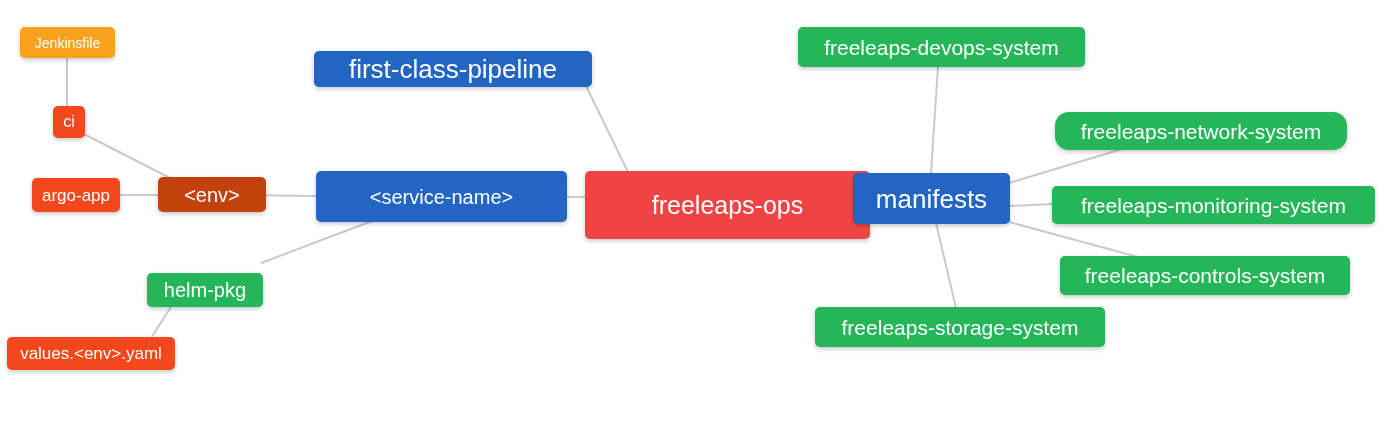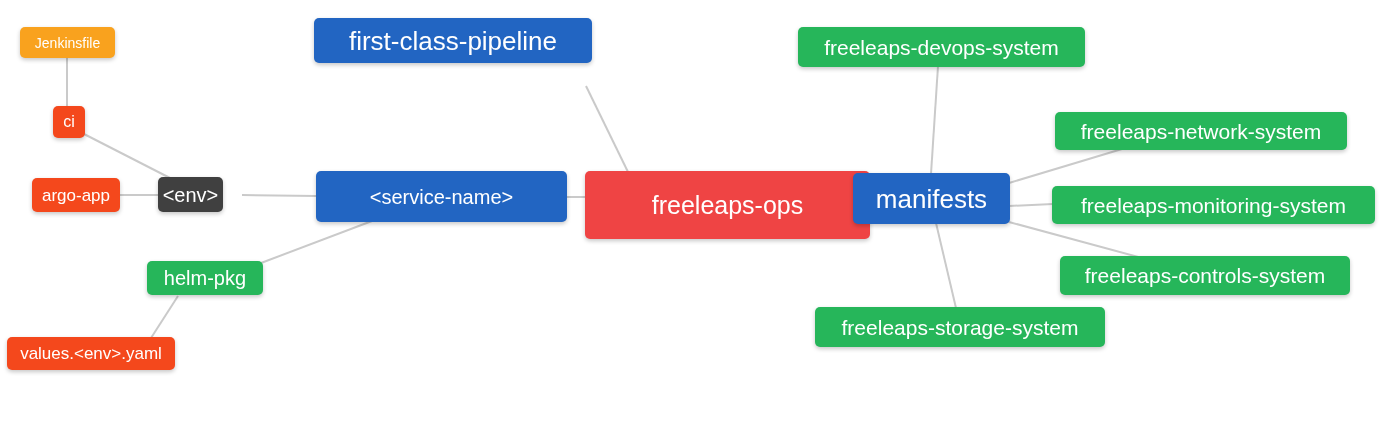--- a/index.html
+++ b/index.html
@@ -51,26 +51,26 @@
       <line x1="938" y1="66" x2="931" y2="174" stroke="#cacaca" stroke-width="2"></line>
       <line x1="1009" y1="183" x2="1122" y2="149" stroke="#cacaca" stroke-width="2"></line>
       <line x1="1009" y1="206" x2="1053" y2="204" stroke="#cacaca" stroke-width="2"></line>
       <line x1="1009" y1="222" x2="1142" y2="258" stroke="#cacaca" stroke-width="2"></line>
       <line x1="936" y1="223" x2="956" y2="308" stroke="#cacaca" stroke-width="2"></line>
     </svg>
   <div class="node-layer">
       <div class="node" style="left: 20px; top: 27px; width: 95px; height: 31px; font-size: 14px; background: rgb(249, 162, 30); color: rgb(255, 255, 255);">Jenkinsfile</div>
       <div class="node" style="left: 53px; top: 106px; width: 32px; height: 32px; font-size: 16px; background: rgb(244, 72, 28); color: rgb(255, 255, 255);">ci</div>
       <div class="node" style="left: 32px; top: 178px; width: 88px; height: 34px; font-size: 17px; background: rgb(244, 72, 28); color: rgb(255, 255, 255);">argo-app</div>
-      <div class="node" style="left: 158px; top: 177px; width: 65px; height: 35px; font-size: 20px; background: #404040; color: rgb(255, 255, 255);">&lt;env&gt;</div>
-      <div class="node" style="left: 147px; top: 261px; width: 116px; height: 34px; font-size: 20px; background: rgb(38, 182, 90); color: rgb(255, 255, 255);">helm-pkg</div>
+      <div class="node" style="left: 158px; top: 177px; width: 108px; height: 35px; font-size: 20px; background: #c2410c; color: rgb(255, 255, 255);">&lt;env&gt;</div>
+      <div class="node" style="left: 147px; top: 273px; width: 116px; height: 34px; font-size: 20px; background: rgb(38, 182, 90); color: rgb(255, 255, 255);">helm-pkg</div>
       <div class="node" style="left: 7px; top: 337px; width: 168px; height: 33px; font-size: 17px; background: rgb(244, 72, 28); color: rgb(255, 255, 255); text-align: right;">values.&lt;env&gt;.yaml</div>
-      <div class="node" style="left: 314px; top: 18px; width: 278px; height: 45px; font-size: 26px; background: rgb(34, 101, 194); color: rgb(255, 255, 255);">first-class-pipeline</div>
+      <div class="node" style="left: 314px; top: 51px; width: 278px; height: 36px; font-size: 26px; background: rgb(34, 101, 194); color: rgb(255, 255, 255);">first-class-pipeline</div>
       <div class="node" style="left: 316px; top: 171px; width: 251px; height: 51px; font-size: 20px; background: rgb(34, 101, 194); color: rgb(255, 255, 255);">&lt;service-name&gt;</div>
       <div class="node" style="left: 585px; top: 171px; width: 285px; height: 68px; font-size: 25px; background: #ef4444; color: rgb(255, 255, 255);">freeleaps-ops</div>
       <div class="node" style="left: 853px; top: 173px; width: 157px; height: 51px; font-size: 26px; background: rgb(34, 101, 194); color: rgb(255, 255, 255);">manifests</div>
       <div class="node" style="left: 798px; top: 27px; width: 287px; height: 40px; font-size: 21px; background: rgb(38, 182, 90); color: rgb(255, 255, 255);">freeleaps-devops-system</div>
-      <div class="node" style="left: 1055px; top: 112px; width: 292px; height: 38px; font-size: 21px; background: rgb(38, 182, 90); color: rgb(255, 255, 255);">freeleaps-network-system</div>
+      <div class="node" style="left: 1055px; top: 112px; width: 292px; height: 38px; font-size: 21px; background: rgb(38, 182, 90); color: rgb(255, 255, 255); border-radius: 14px;">freeleaps-network-system</div>
       <div class="node" style="left: 1052px; top: 186px; width: 323px; height: 38px; font-size: 21px; background: rgb(38, 182, 90); color: rgb(255, 255, 255); text-align: right;">freeleaps-monitoring-system</div>
       <div class="node" style="left: 1060px; top: 256px; width: 290px; height: 39px; font-size: 21px; background: rgb(38, 182, 90); color: rgb(255, 255, 255);">freeleaps-controls-system</div>
       <div class="node" style="left: 815px; top: 307px; width: 290px; height: 40px; font-size: 21px; background: rgb(38, 182, 90); color: rgb(255, 255, 255);">freeleaps-storage-system</div>
     </div>
 </div>
 
 </body></html>

